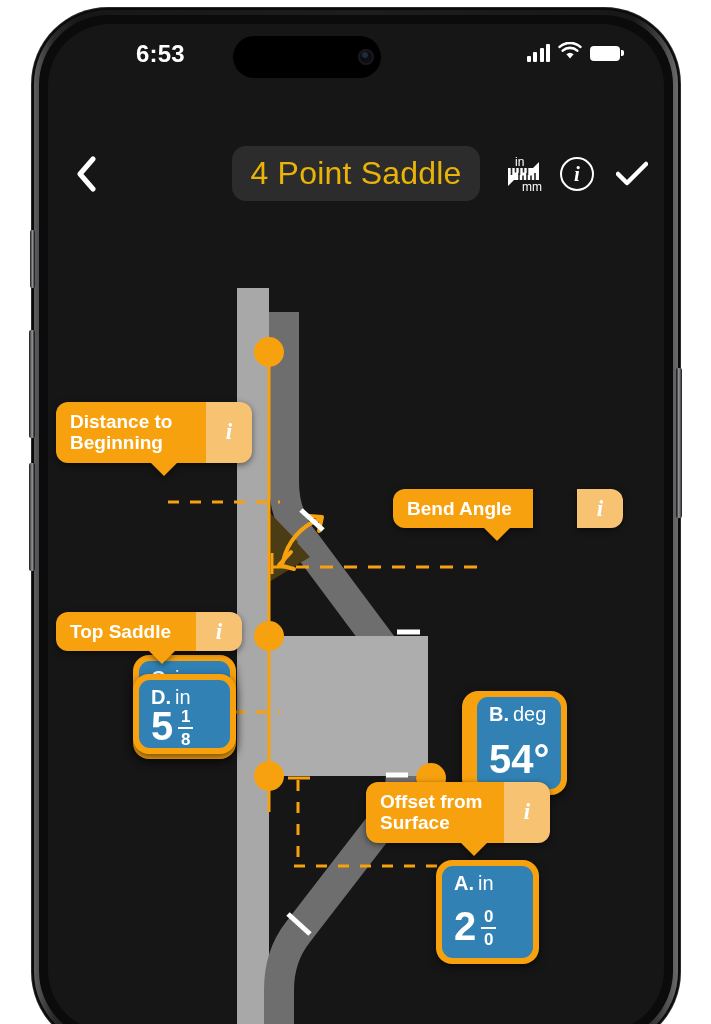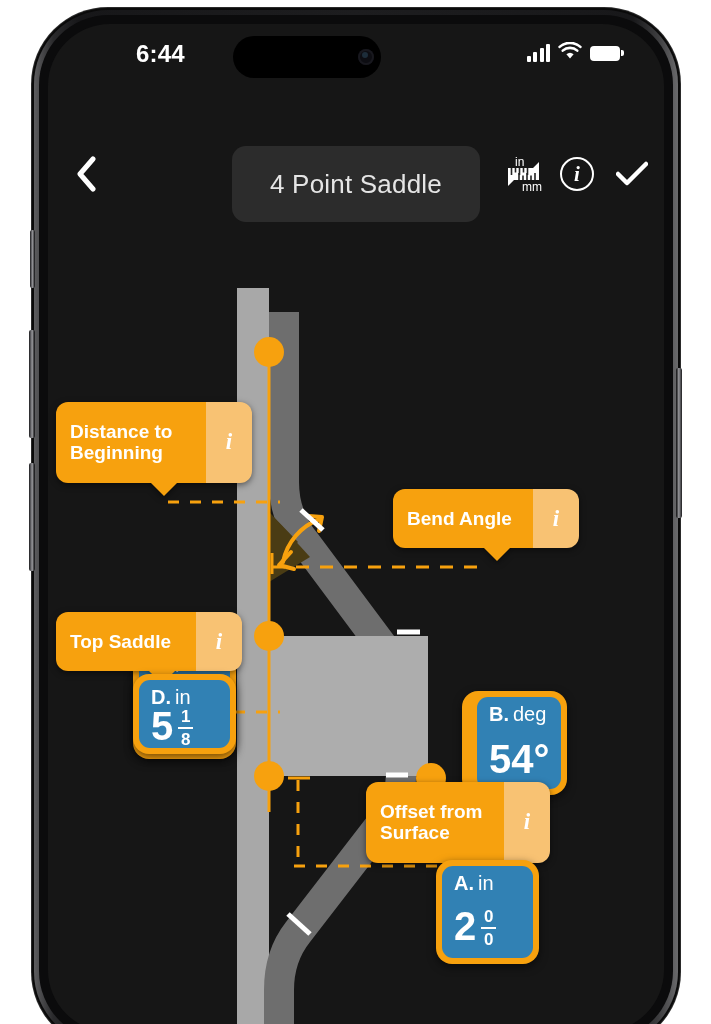--- a/index.html
+++ b/index.html
@@ -79,24 +79,24 @@
     width: 3px; height: 6px; border-radius: 0 2px 2px 0; background: #fff;
   }
 
   
   .nav { position: absolute; left: 0; top: 112px; width: 616px; height: 76px; }
   .back-chevron {
     position: absolute; left: 16px; top: 16px; width: 44px; height: 44px;
     display: flex; align-items: center; justify-content: center; cursor: pointer;
   }
   .title-pill {
-    position: absolute; left: 184px; top: 10px; width: 248px; height: 76px;
+    position: absolute; left: 184px; top: 10px; width: 248px; height: 55px;
     background: #2c2c2c; border-radius: 14px;
     display: flex; align-items: center; justify-content: center;
-    color: #e5e5e5; font-size: 26px; letter-spacing: .2px;
+    color: #eab308; font-size: 32px; letter-spacing: .2px;
   }
   .nav-icon {
     position: absolute; top: 16px; width: 44px; height: 44px;
     display: flex; align-items: center; justify-content: center; cursor: pointer;
   }
   .nav-unit { left: 455px; }
   .nav-info { left: 507px; }
   .nav-check { left: 562px; }
 
   .ruler-ico { position: relative; width: 38px; height: 38px; color: #fff; }
@@ -121,21 +121,21 @@
 
   
   .callout {
     position: absolute; display: flex; align-items: stretch;
     border-radius: 12px; overflow: visible; cursor: pointer;
     filter: drop-shadow(0 2px 3px rgba(0,0,0,.5));
   }
   .callout .ctext {
     background: #F7A10E; color: #fff;
     font-size: 19px; font-weight: 700; line-height: 1.12;
-    padding: 19px 14px; border-radius: 12px 0 0 12px;
+    padding: 9px 14px; border-radius: 12px 0 0 12px;
     display: flex; align-items: center;
     position: relative; z-index: 2;
   }
   .callout .cinfo {
     background: #F8C273; color: #fff;
     border-radius: 0 12px 12px 0;
     width: 46px; display: flex; align-items: center; justify-content: center;
     font-family: "Liberation Serif", serif; font-style: italic;
     font-size: 23px; font-weight: 700;
   }
@@ -188,21 +188,21 @@
   <div class="phone-band2"></div>
 
   <div class="btn-side btn-silent"></div>
   <div class="btn-side btn-volup"></div>
   <div class="btn-side btn-voldn"></div>
   <div class="btn-side btn-power"></div>
 
   <div class="phone-screen">
 
     <div class="status-bar">
-      <div class="status-time">6:44</div>
+      <div class="status-time">6:53</div>
       <div class="dynamic-island"></div>
       <div class="camera-dot"></div>
       <div class="camera-glint"></div>
       <div class="status-right">
         <span class="sig">
           <i></i>
             <i></i>
             <i></i>
             <i></i>
         </span>
@@ -335,21 +335,21 @@
             <span>45</span>
             <span class="frac">
               <span class="num">1</span>
               <span class="bar"></span>
               <span class="den">2</span>
             </span>
           </div>
         </div>
       </div>
 
-      <div class="callout" style="left:345px; top:277px;">
+      <div class="callout" style="left:345px; top:277px;gap:44px;">
         <div class="ctext" style="width:140px;">Bend Angle</div>
         <div class="cinfo">i</div>
         <div class="tail" style="left:90px;"></div>
       </div>
 
       <div class="vcard card-b">
         <div class="inner">
           <div class="vtop">
             <b>B.</b><span>deg</span>
           </div>

